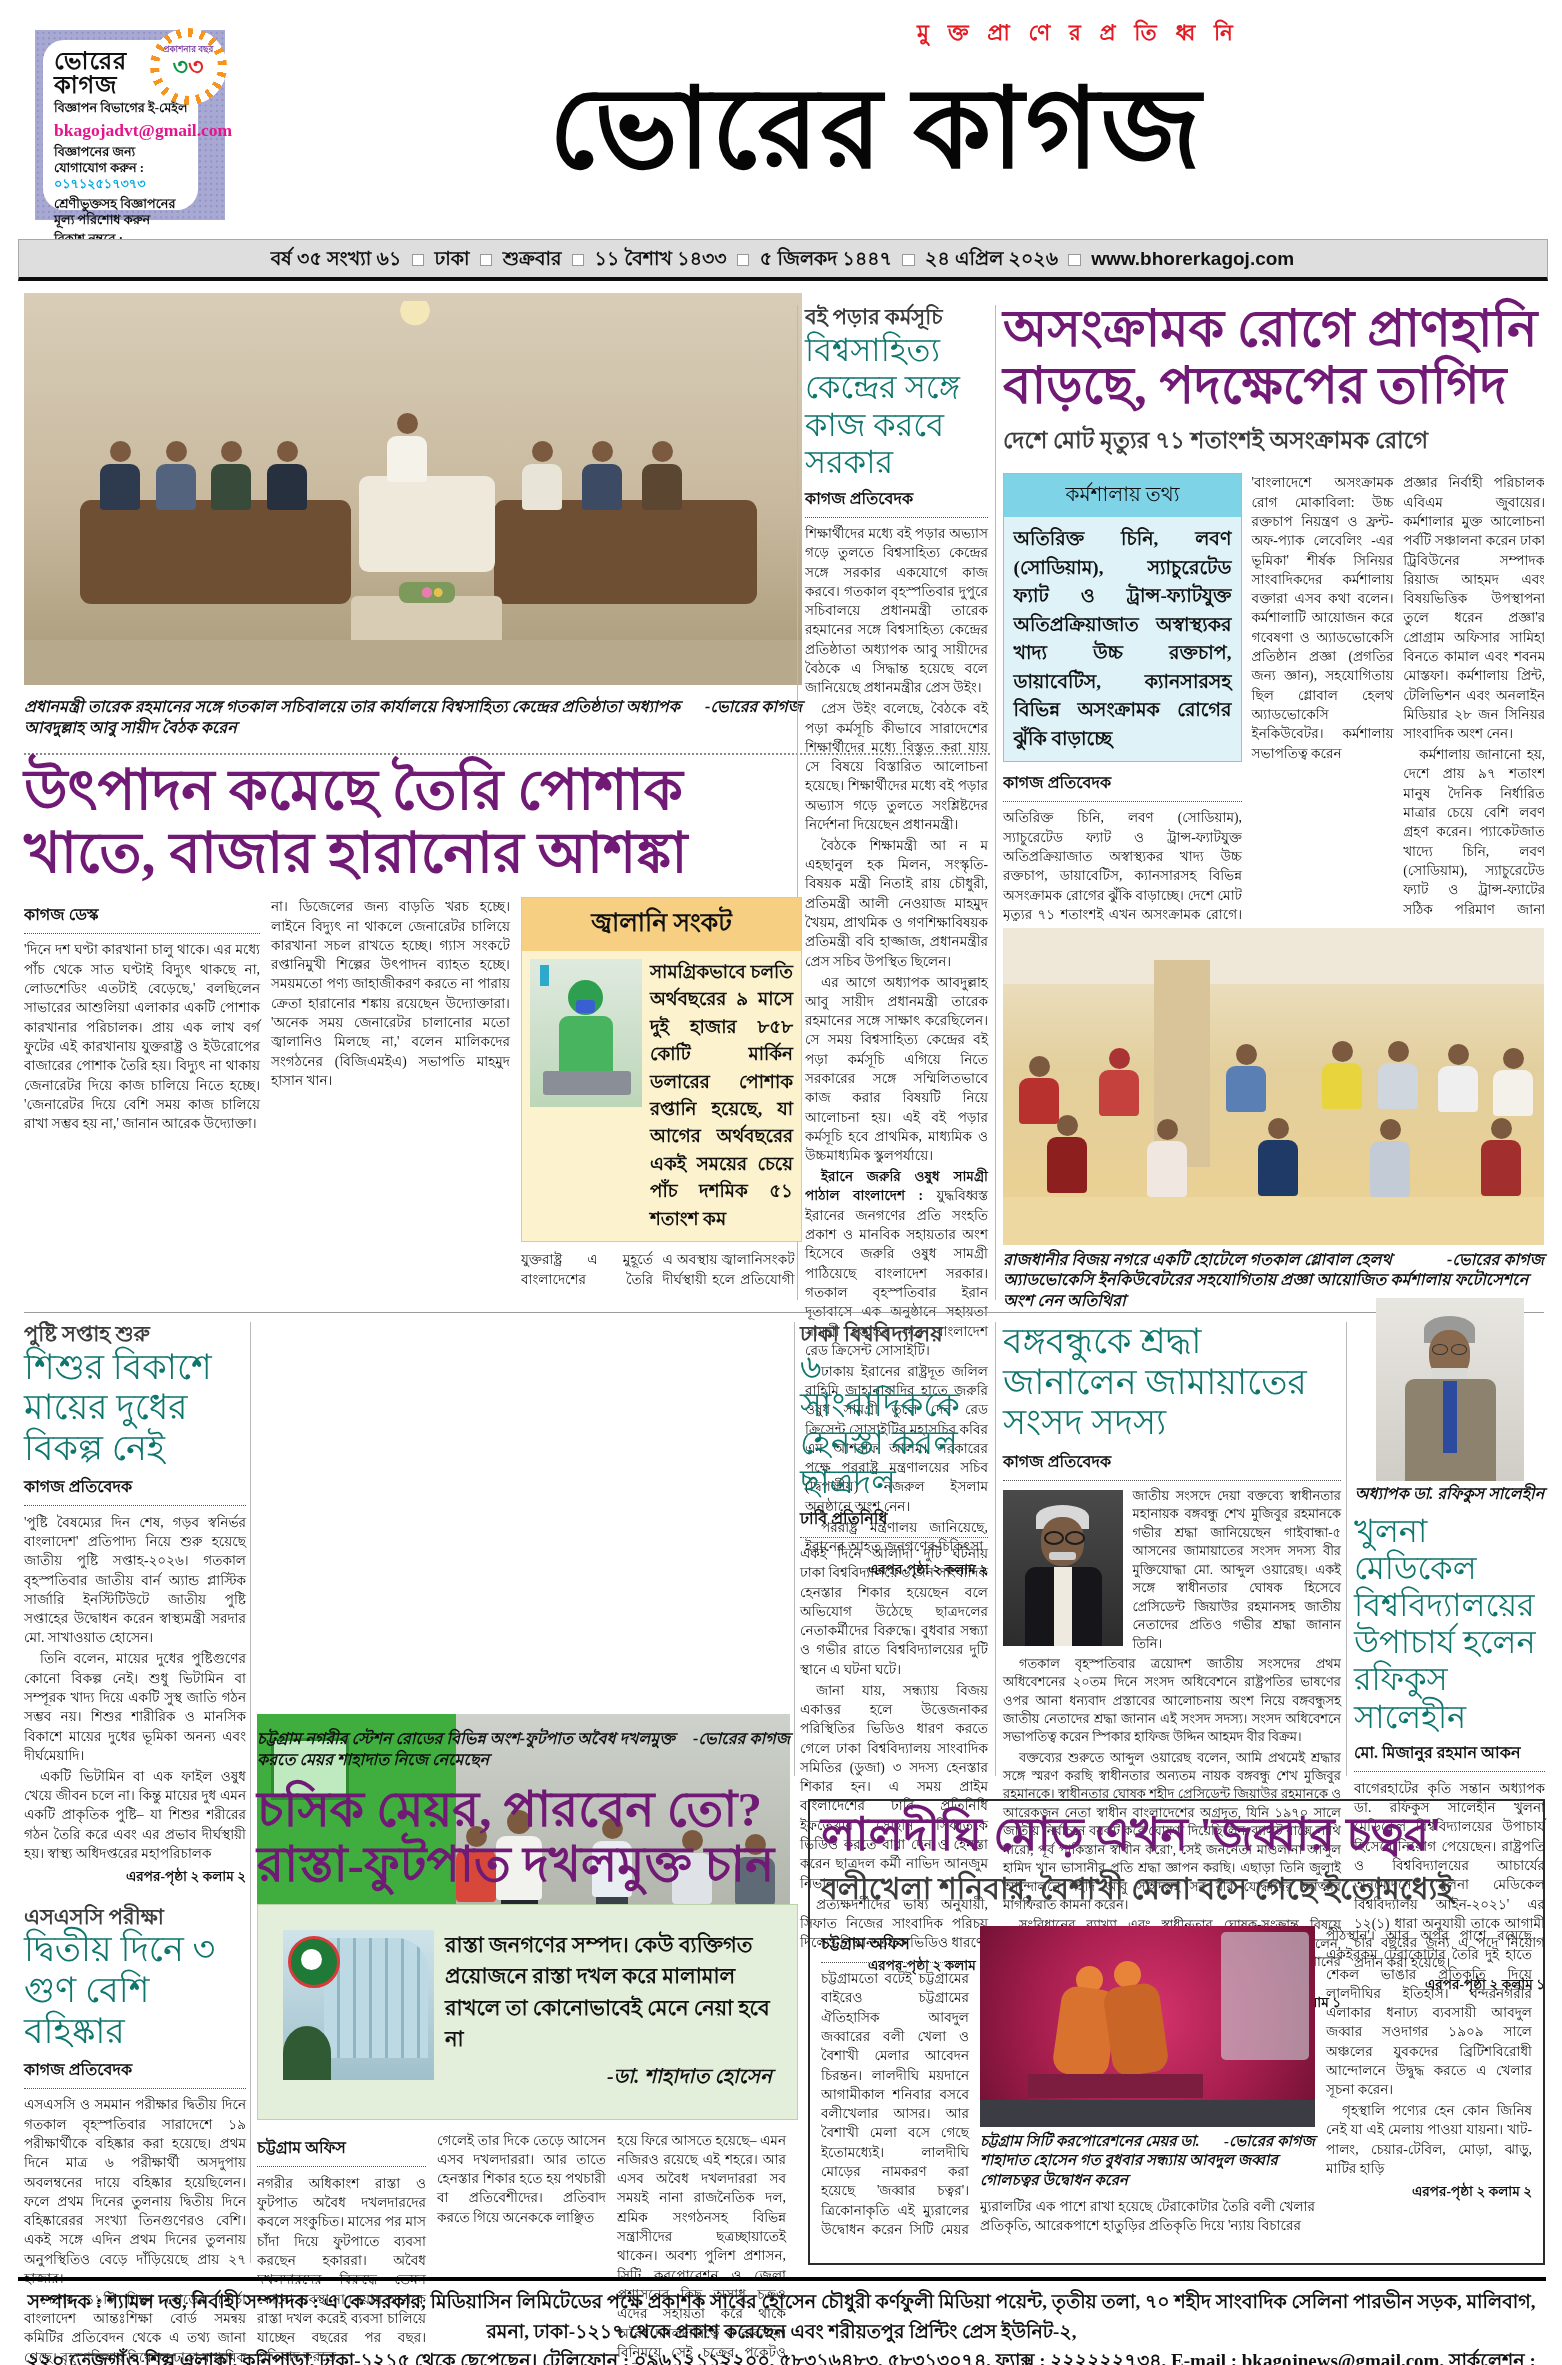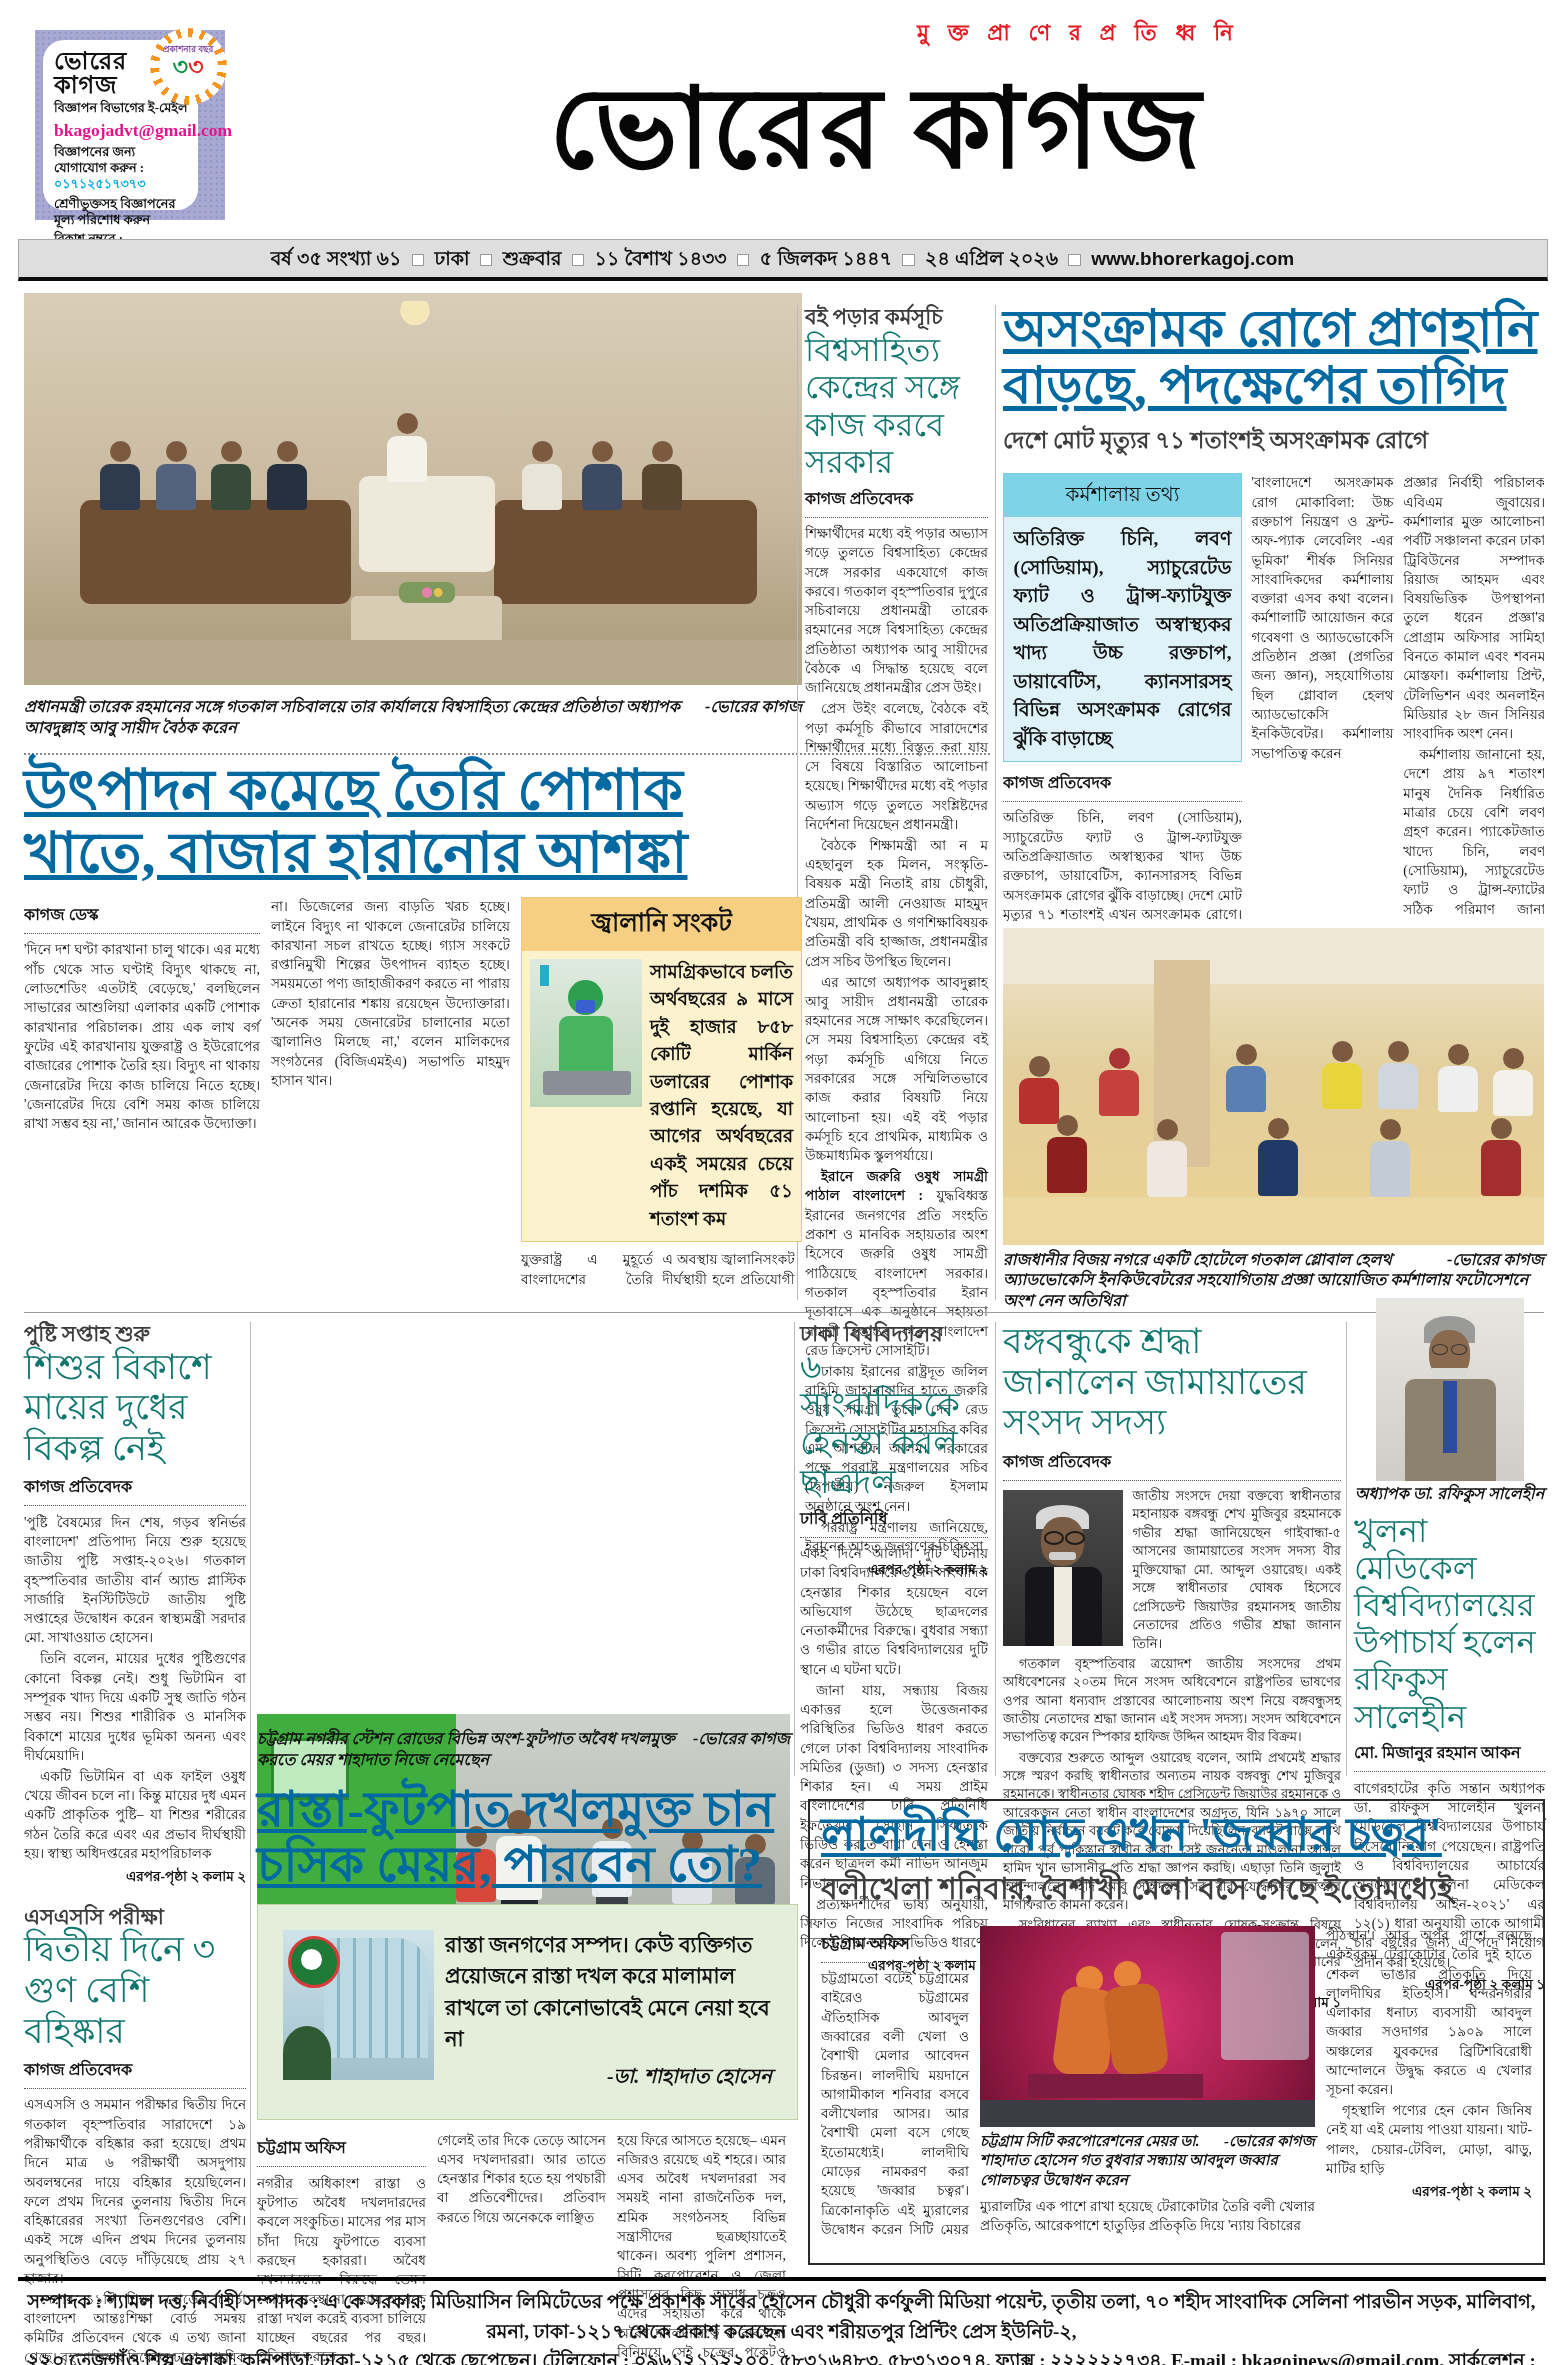--- a/index.html
+++ b/index.html
@@ -30,21 +30,21 @@
   .dl-url{font-weight:700;}
   
   .kicker{font-size:21px;font-weight:700;color:#3c3c3c;line-height:1.15;}
   .byline{font-size:16px;font-weight:800;padding-bottom:4px;border-bottom:1.6px dotted #555;margin:4.8px 0 6.4px;}
   .bt{font-size:13.6px;line-height:1.42;text-align:justify;}
   .bt p{margin:0 0 1.6px;}
   .bt p + p{text-indent:16px;}
   .jump{font-size:13.6px;font-weight:800;text-align:right;margin-top:2.4px;}
   .caption{font-size:16px;font-weight:700;font-style:italic;line-height:1.3;padding-top:4.8px;}
   .caption .credit{float:right;font-style:italic;}
-  .h-big{font-weight:900;line-height:1.12;color:#0369a1;text-decoration:underline;}
+  .h-big{font-weight:900;line-height:1.12;color:#701a75;}
   .h-mid{font-weight:400;line-height:1.16;color:#0f766e;}
   .subhead{font-weight:700;color:#3d3d3d;}
   .vrule{border-left:0.8px solid #b9b9b9;width:0;}
   .hrule-dot{border-top:2.4px dotted #8a8a8a;height:0;}
   .hrule{border-top:0.8px solid #9c9c9c;height:0;}
   
   .infobox{background:#def2f8;border:0.8px solid #79cfe2;}
   .infobox .ib-title{background:#7ed4e6;text-align:center;font-size:20px;font-weight:400;padding:4.8px 0;}
   .infobox .ib-body{padding:8px 9.6px;font-size:19px;font-weight:600;line-height:1.5;text-align:justify;}
   .fuelbox{background:#fcf2cd;border:0.8px solid #e8c97e;}
@@ -396,22 +396,22 @@
     <div class="caption" style="text-align:center;padding-top:3.2px;">অধ্যাপক ডা. রফিকুস সালেহীন</div>
     <div class="h-mid" style="font-size:32px;margin-top:8px;">খুলনা মেডিকেল বিশ্ববিদ্যালয়ের উপাচার্য হলেন রফিকুস সালেহীন</div>
     <div class="byline">মো. মিজানুর রহমান আকন</div>
     <div class="bt">
       <p>বাগেরহাটের কৃতি সন্তান অধ্যাপক ডা. রফিকুস সালেহীন খুলনা মেডিকেল বিশ্ববিদ্যালয়ের উপাচার্য হিসেবে নিয়োগ পেয়েছেন। রাষ্ট্রপতি ও বিশ্ববিদ্যালয়ের আচার্যের অনুমোদনে 'খুলনা মেডিকেল বিশ্ববিদ্যালয় আইন-২০২১' এর ১২(১) ধারা অনুযায়ী তাকে আগামী চার বছরের জন্য এ পদে নিয়োগ প্রদান করা হয়েছে।</p>
     </div>
     <div class="jump">এরপর-পৃষ্ঠা ২ কলাম ১</div>
   </div>
 
   <div class="abs" style="left:257px;top:1783px;width:541px;">
+    <div class="h-big" style="font-size:49px;">চসিক মেয়র, পারবেন তো?</div>
     <div class="h-big" style="font-size:49px;">রাস্তা-ফুটপাত দখলমুক্ত চান</div>
-    <div class="h-big" style="font-size:49px;">চসিক মেয়র, পারবেন তো?</div>
     <div class="quotebox" style="margin-top:11px;">
       <div class="photo" style="width:151px;height:150px;flex:none;background:linear-gradient(180deg,#cfe3ea,#9fc0cc);">
         <div class="shape" style="left:41px;top:8px;width:104px;height:120px;background:repeating-linear-gradient(90deg,#bcd9e4 0 12.8px,#8fb6c4 12.8px 16px),repeating-linear-gradient(0deg,rgba(255,255,255,.35) 0 11px,rgba(0,0,0,.08) 11px 14.4px);border-radius:8px 32px 0 0;"></div>
         <div class="shape" style="left:4.8px;top:6.4px;width:46px;height:46px;border-radius:50%;background:#1f7a38;border:3.2px solid #d93a3a;"></div>
         <div class="shape" style="left:17.5px;top:19px;width:21px;height:21px;border-radius:50%;background:#ffffff;"></div>
         <div class="shape" style="left:0;top:96px;width:48px;height:54px;background:#2f5a33;border-radius:50% 50% 0 0;"></div>
       </div>
       <div style="flex:1;">
         <div class="quote-text">রাস্তা জনগণের সম্পদ। কেউ ব্যক্তিগত প্রয়োজনে রাস্তা দখল করে মালামাল রাখলে তা কোনোভাবেই মেনে নেয়া হবে না</div>
         <div class="quote-attr">-ডা. শাহাদাত হোসেন</div>

